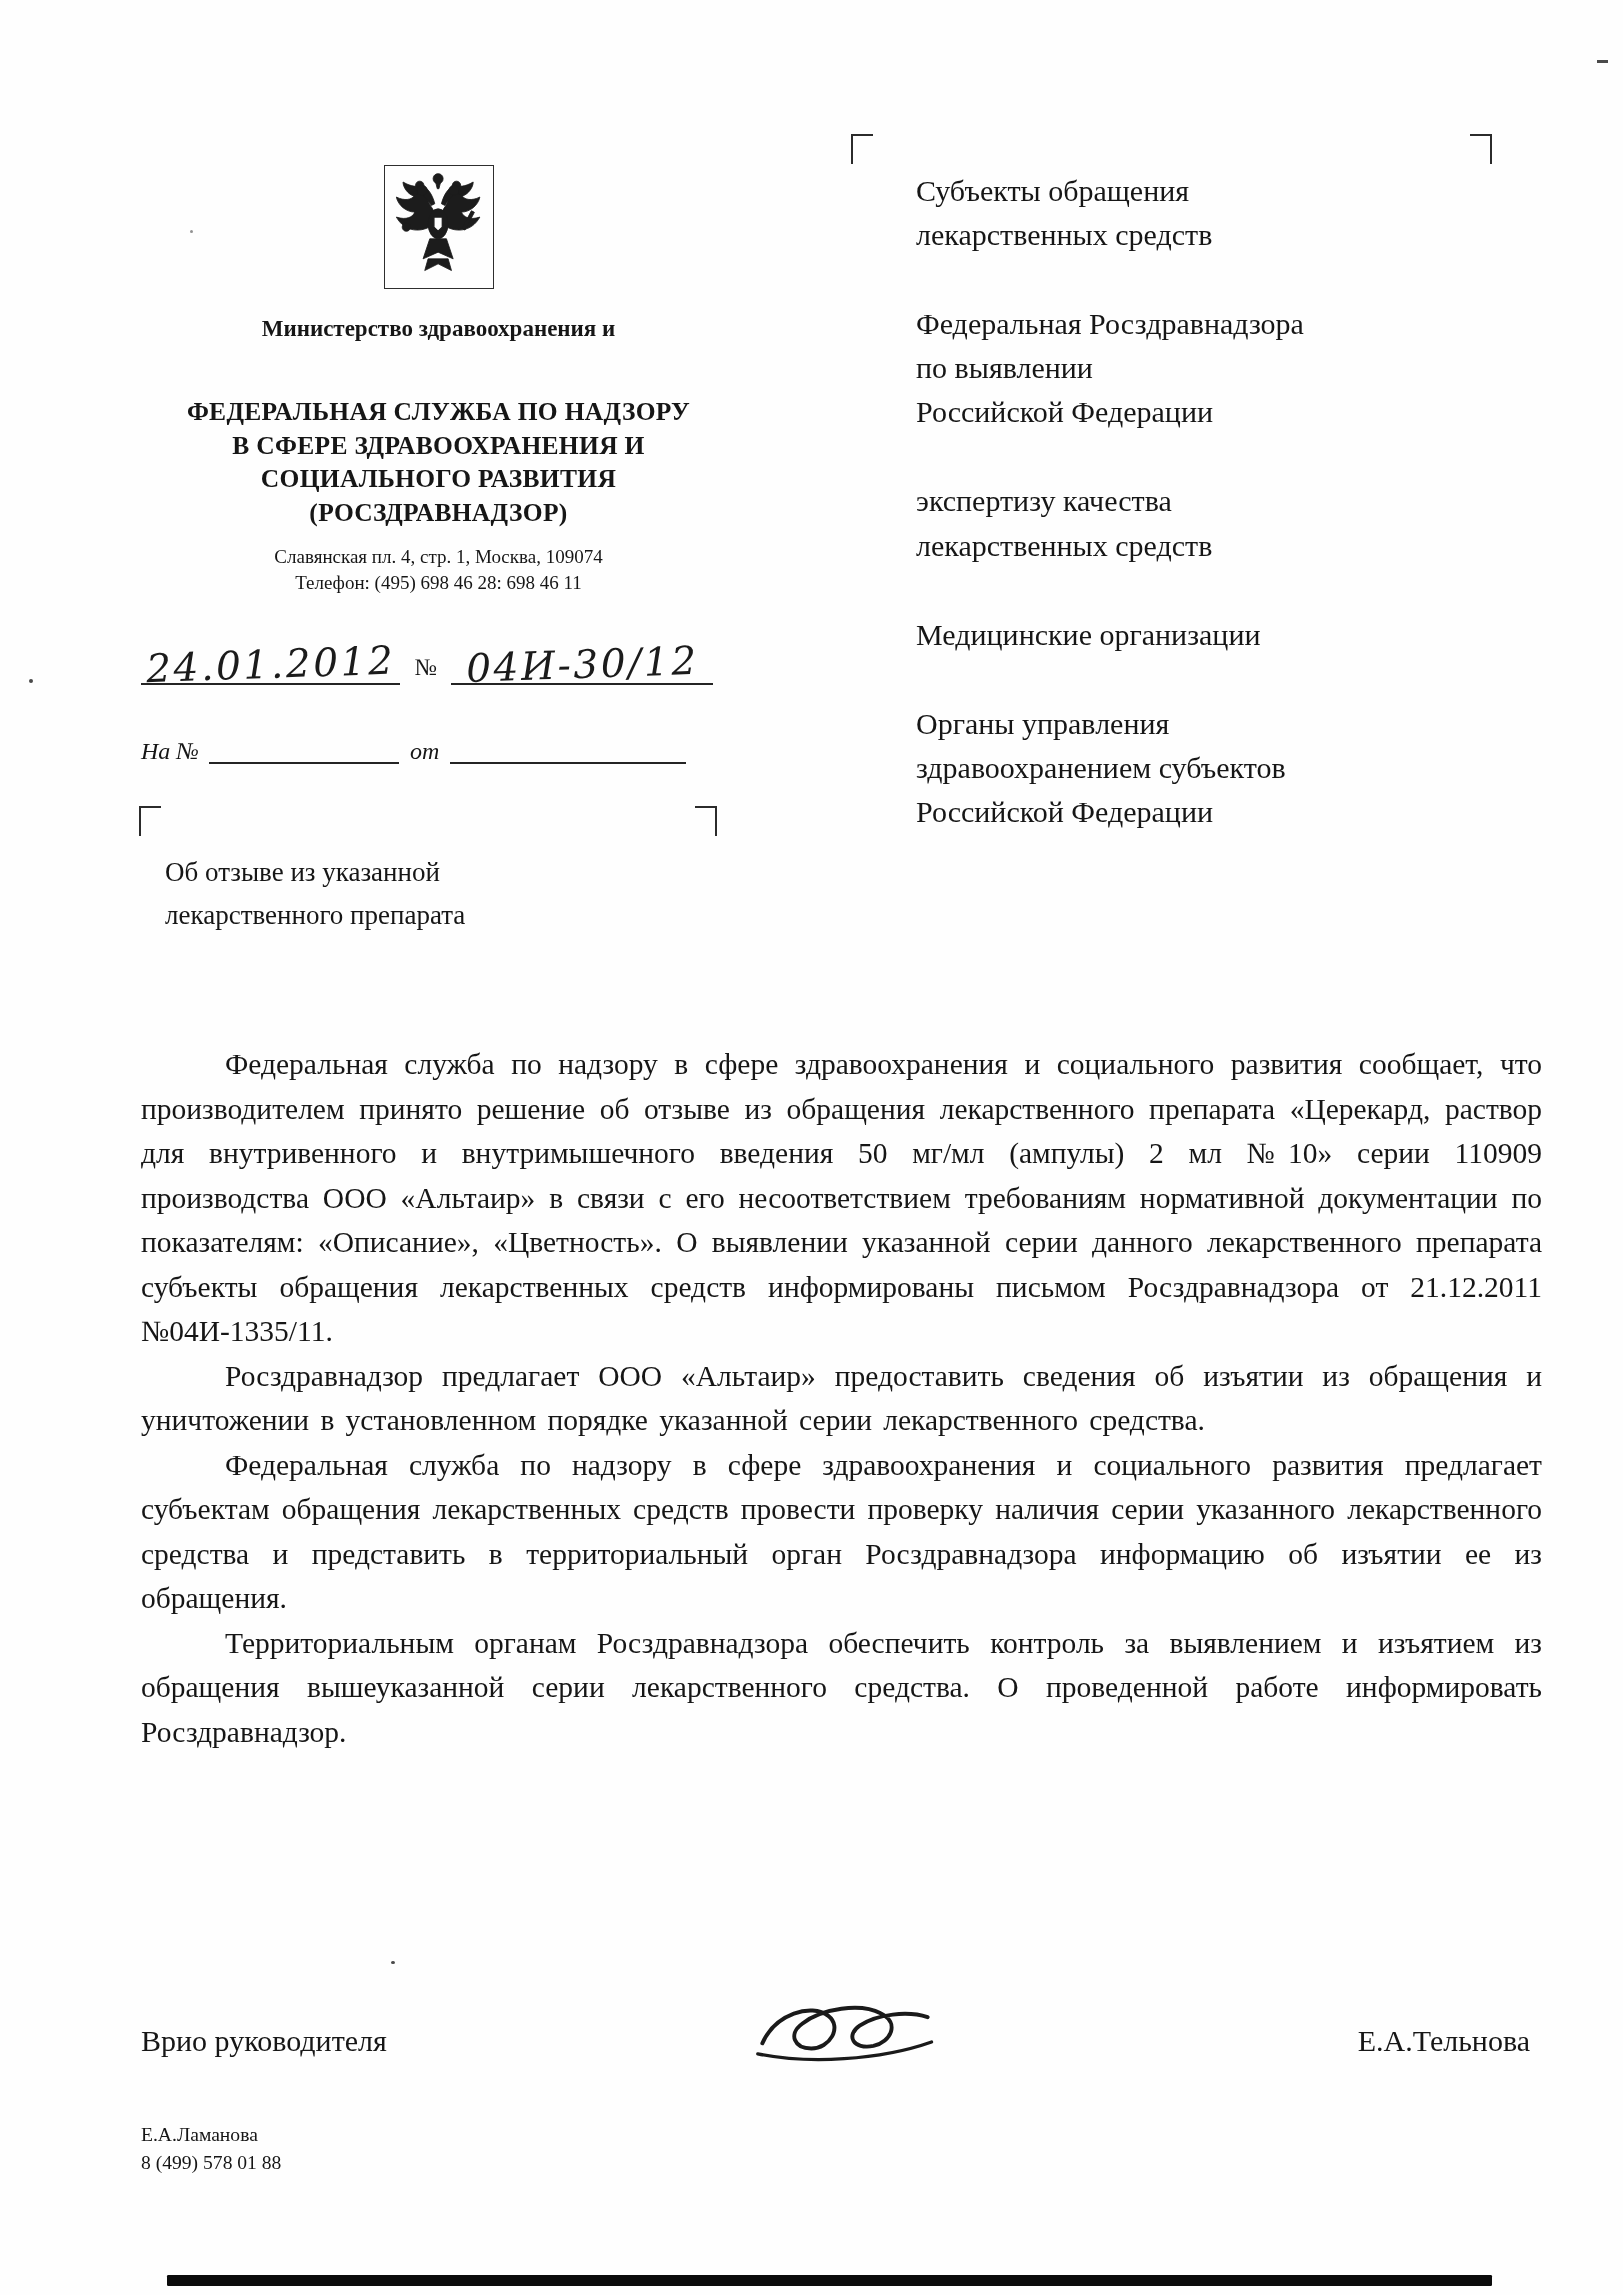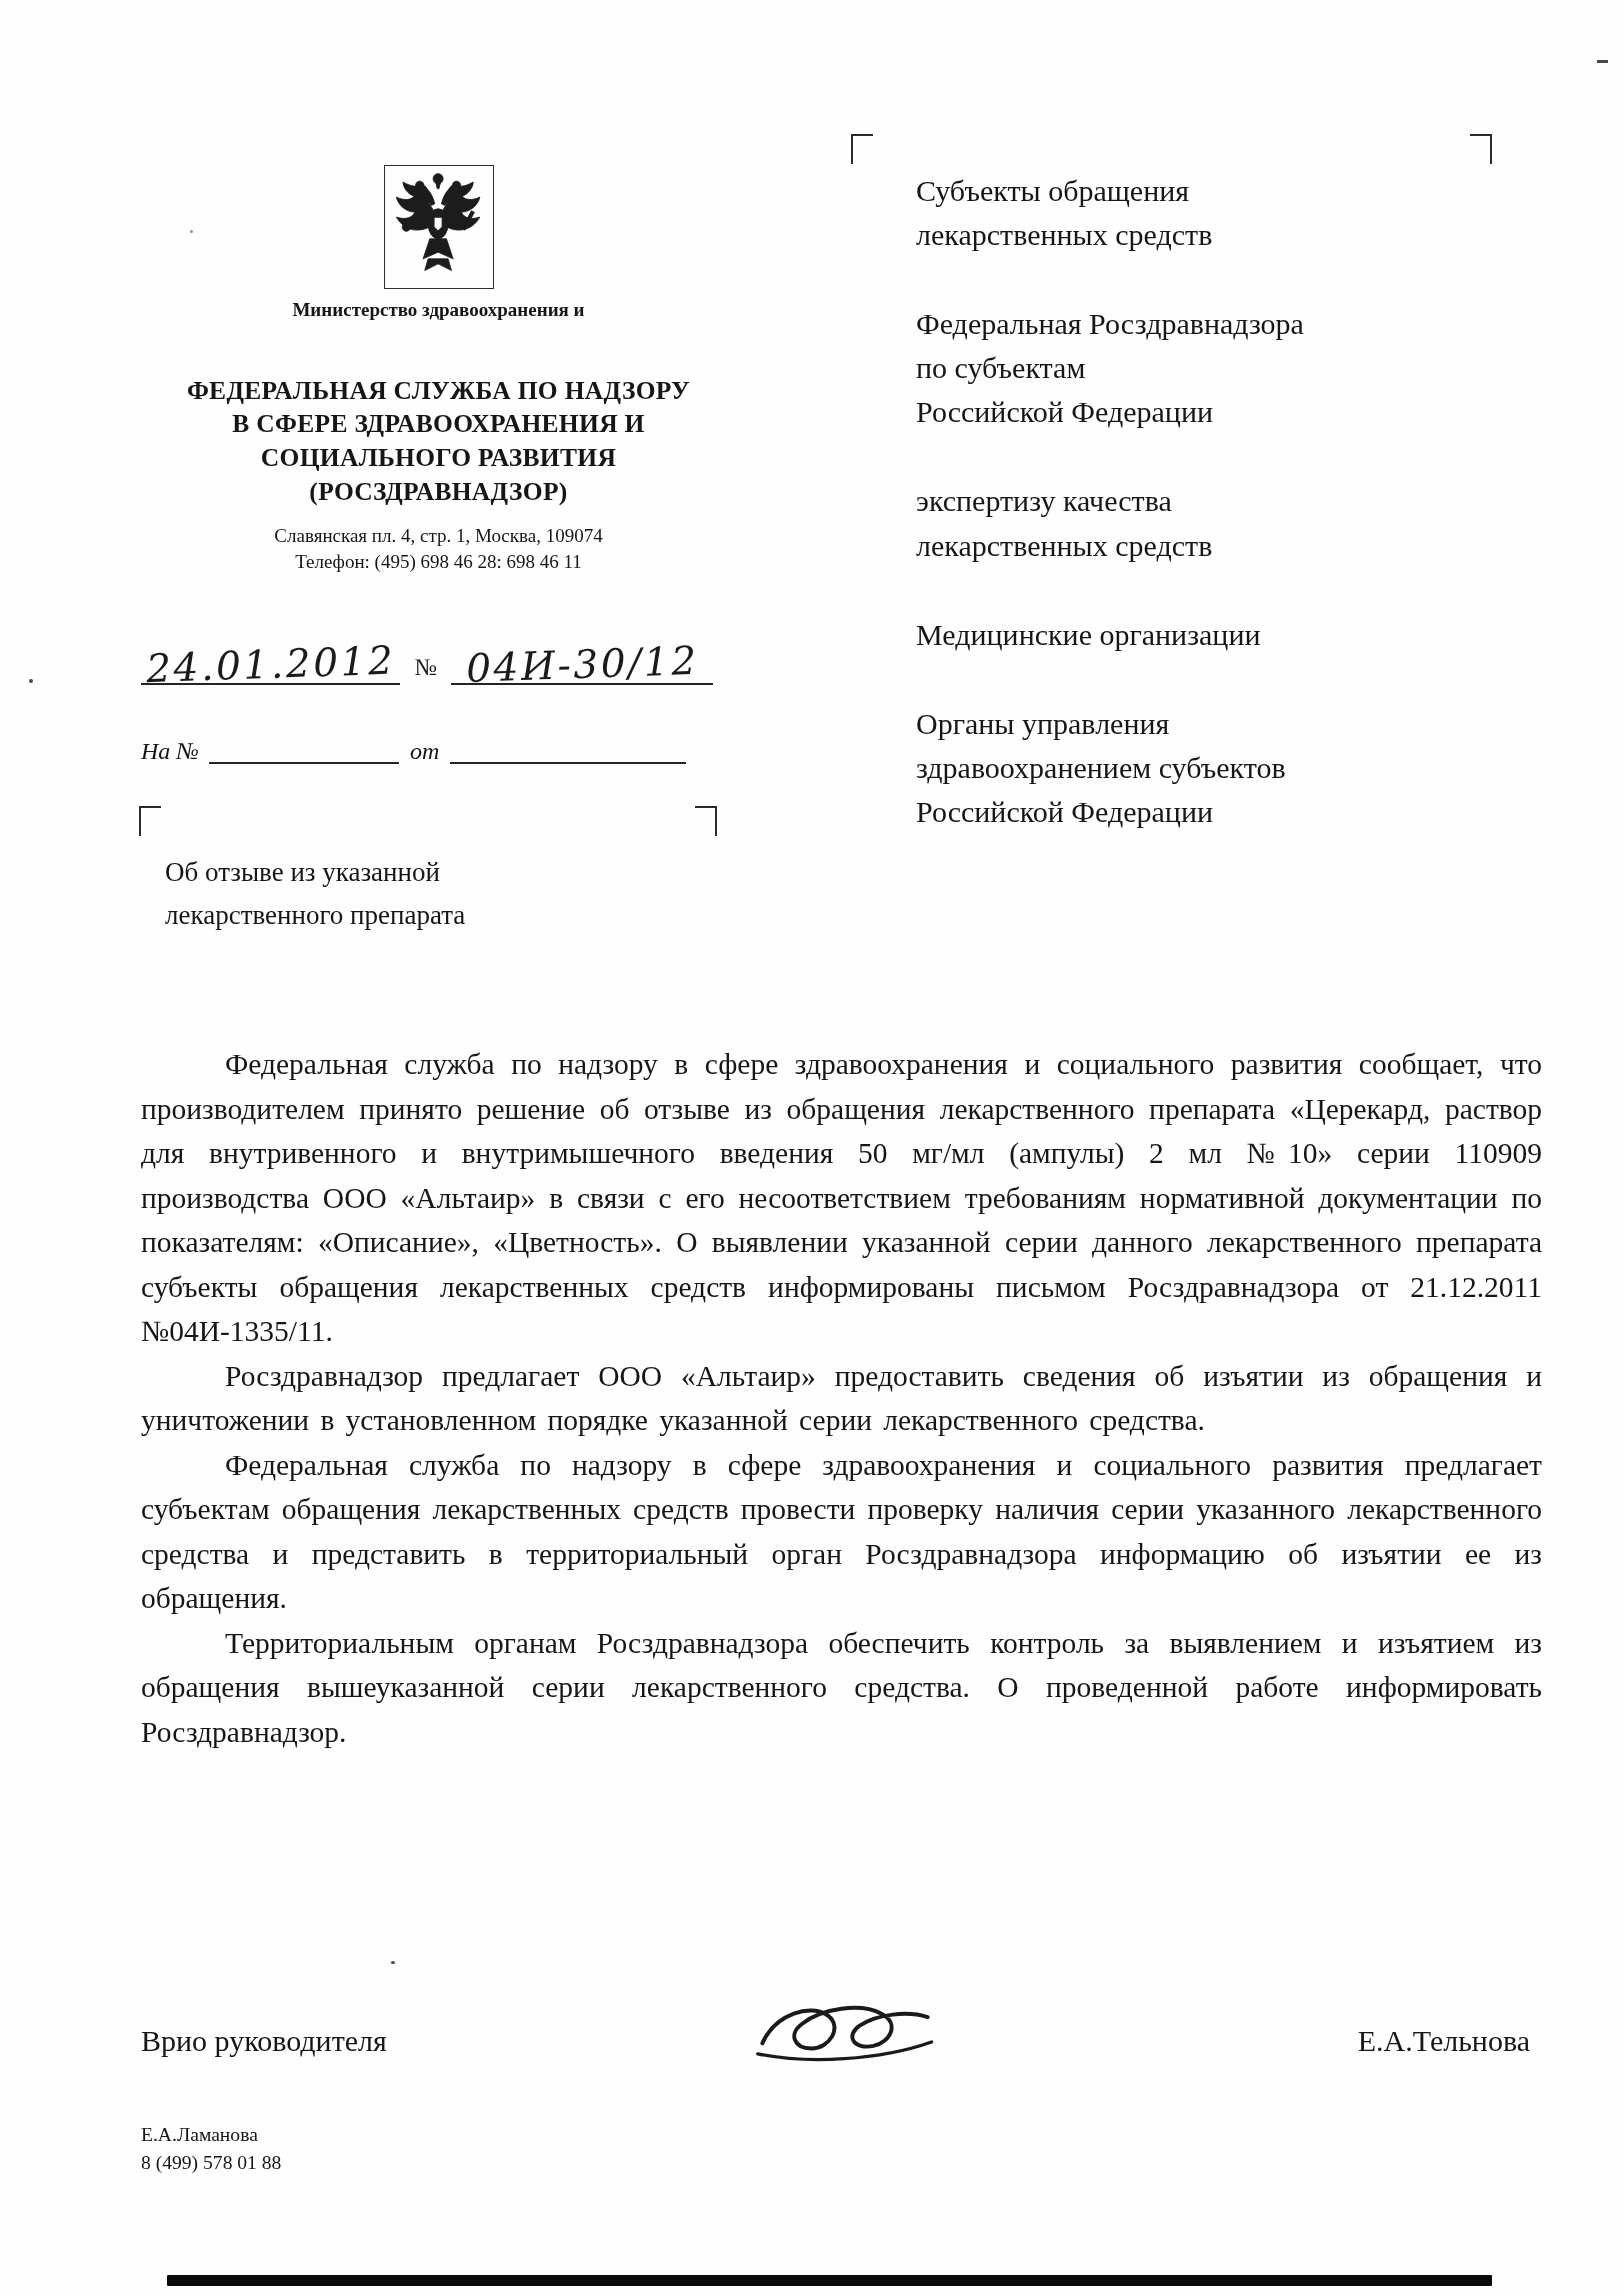--- a/index.html
+++ b/index.html
@@ -24,22 +24,22 @@
     text-align:center;
   }
   .emblem-box {
     width:110px; height:124px; margin:0 auto;
     border:1.3px solid #2e2e2e;
     display:flex; align-items:center; justify-content:center;
     padding:3.9px;
   }
   .emblem-box svg { width:100%; height:100%; }
   .ministry {
-    margin-top:8px;
-    font-weight:bold; font-size:19px; line-height:1.35;
+    margin-top:24px;
+    font-weight:bold; font-size:23px; line-height:1.35;
   }
   .agency {
     margin-top:51px;
     font-weight:bold; font-size:25.5px; line-height:1.32; letter-spacing:0.3px;
   }
   .addr { margin-top:14.4px; font-size:19px; line-height:1.38; }
 
   
   .date-row {
     position:absolute; left:141px; top:638px; width:655px;
@@ -188,21 +188,21 @@
     <div>лекарственного препарата</div>
   </div>
 
   <div class="recipients">
     <div class="recipient">
       <div>Субъекты обращения</div>
       <div>лекарственных средств</div>
     </div>
     <div class="recipient">
       <div>Федеральная Росздравнадзора</div>
-      <div>по субъектам</div>
+      <div>по выявлении</div>
       <div>Российской Федерации</div>
     </div>
     <div class="recipient">
       <div>экспертизу качества</div>
       <div>лекарственных средств</div>
     </div>
     <div class="recipient">
       <div>Медицинские организации</div>
     </div>
     <div class="recipient">

